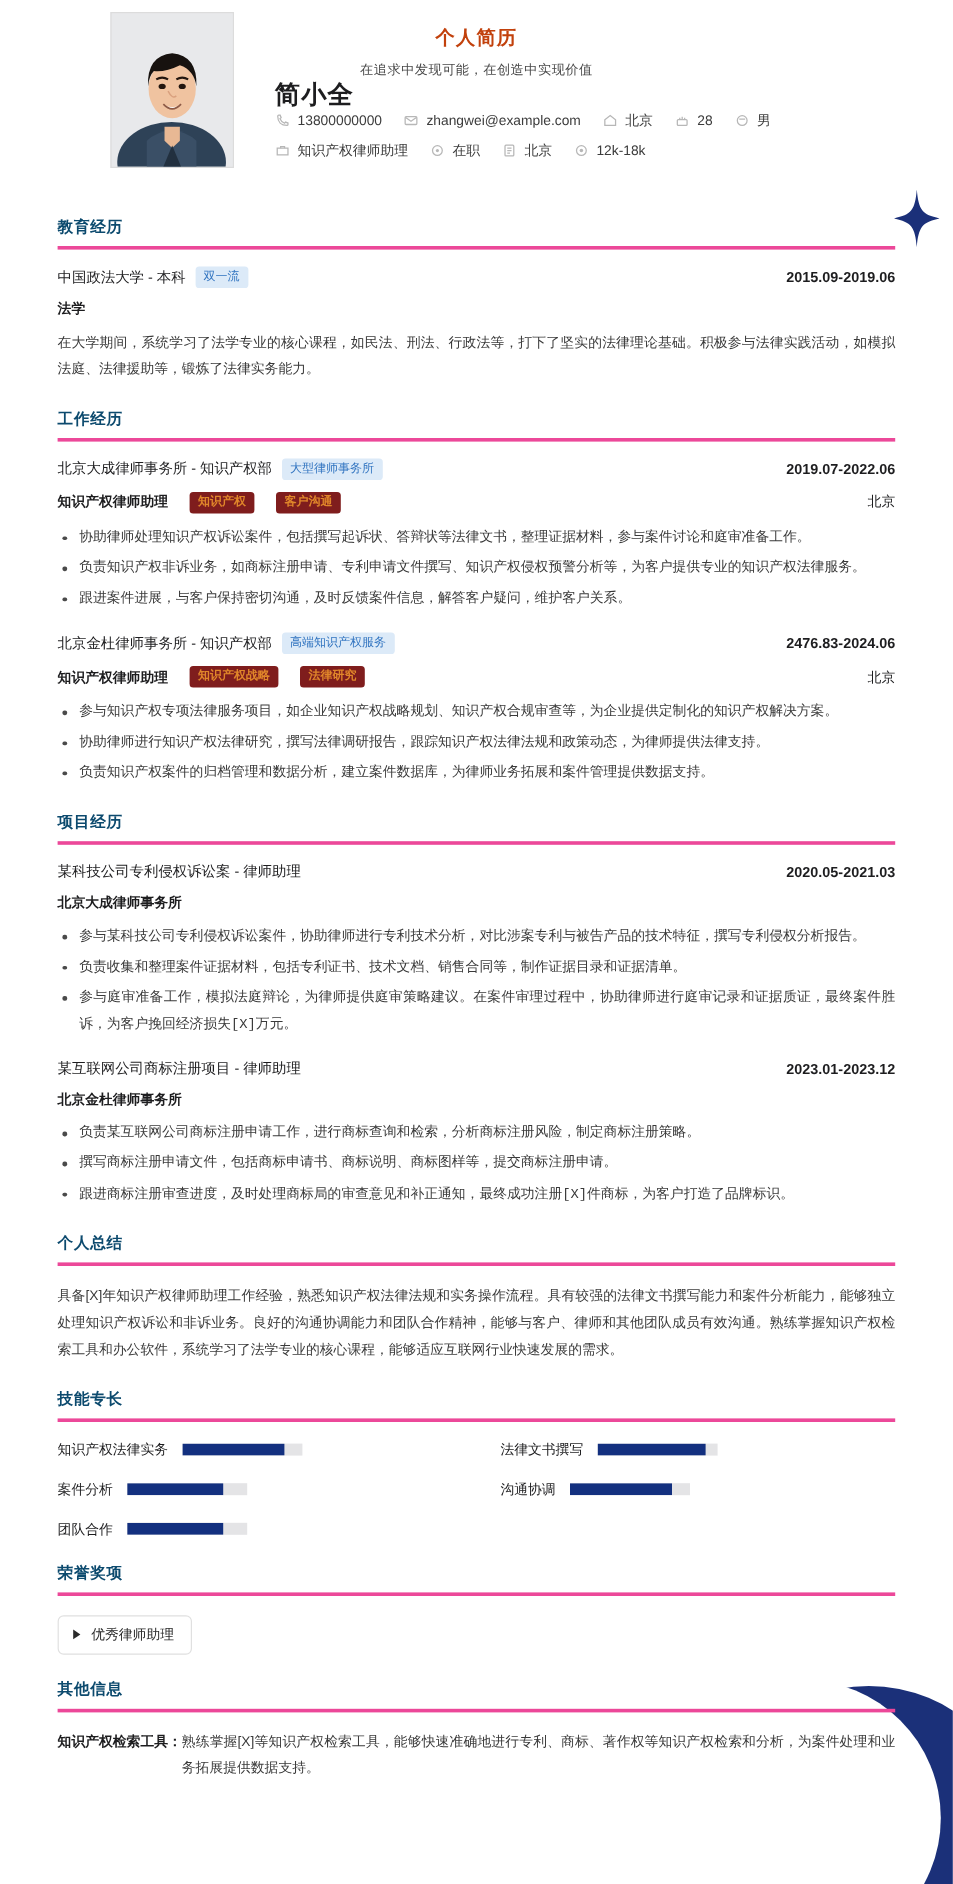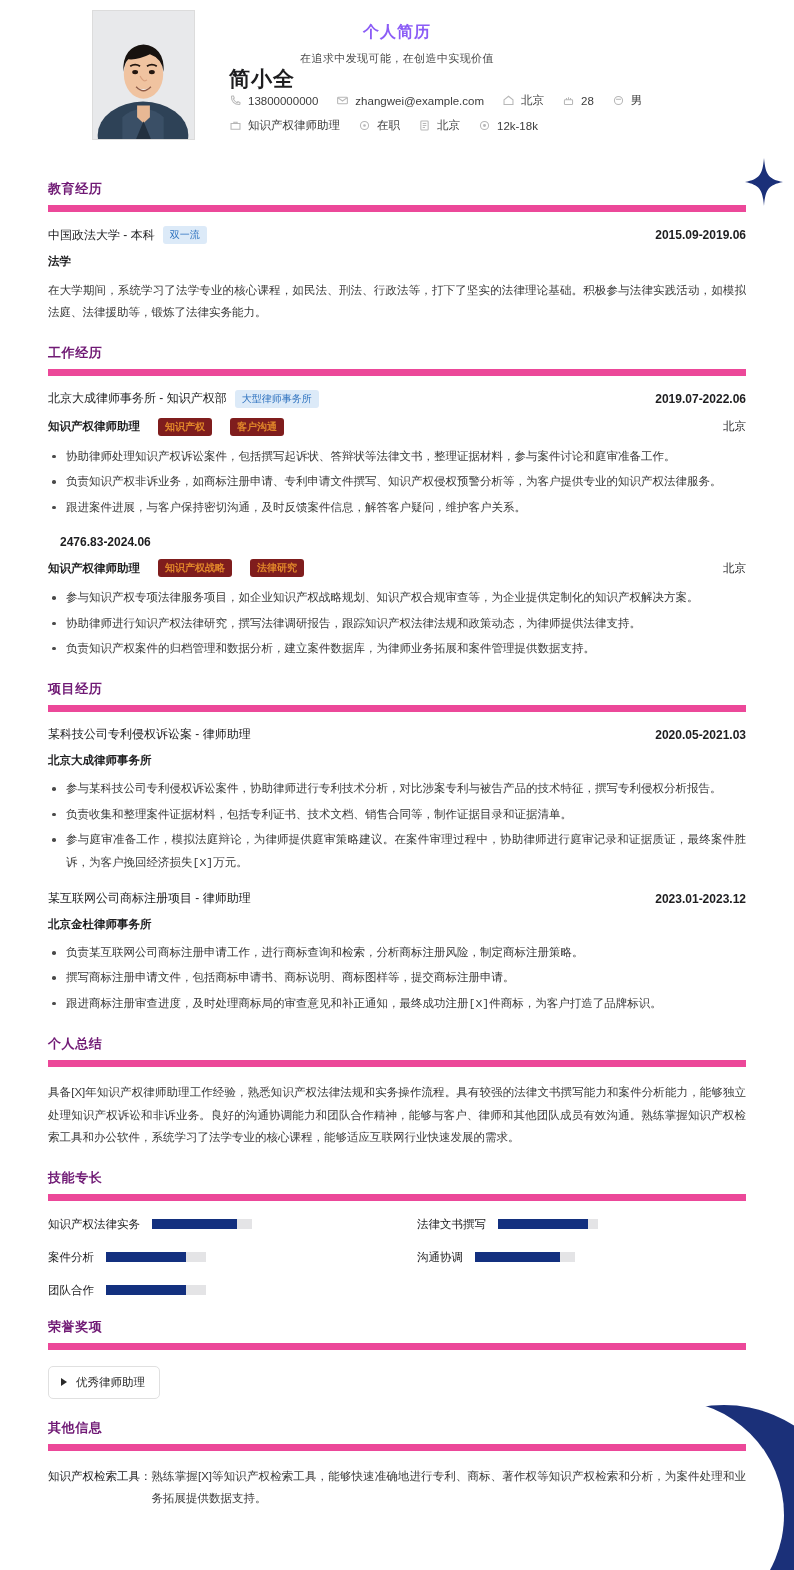--- a/index.html
+++ b/index.html
@@ -87,21 +87,21 @@
   .header {
     position: relative;
     padding-top: 22px;
     padding-bottom: 14px;
     min-height: 160px;
   }
   .doc-title {
     text-align: center;
     font-size: 16px;
     font-weight: 700;
-    color: #8b5cf6;
+    color: #c2410c;
     letter-spacing: 1px;
   }
   .doc-subtitle {
     text-align: center;
     font-size: 11px;
     color: #4a4a4a;
     margin-top: 8px;
     letter-spacing: .4px;
   }
   .header-body {
@@ -156,24 +156,24 @@
     flex: 0 0 13px;
   }
   .meta-item .mi svg { width: 13px; height: 13px; display:block; }
   .meta-row.second { margin-top: 10px; }
 
   
   .section { margin-top: 20px; }
   .section-title {
     font-size: 13px;
     font-weight: 700;
-    color: #701a75;
+    color: #0c4a6e;
     letter-spacing: .6px;
     padding-bottom: 7px;
-    border-bottom: 7px solid #ec4899;
+    border-bottom: 3px solid #ec4899;
   }
   .section-body { padding-top: 14px; }
 
   
   .entry { margin-bottom: 16px; }
   .entry:last-child { margin-bottom: 0; }
 
   .entry-line {
     display: flex;
     align-items: center;
@@ -322,21 +322,21 @@
 
   
   .other-row {
     display: flex;
     font-size: 11.5px;
     line-height: 1.95;
     color: #3a3a3a;
     padding-top: 14px;
   }
   .other-label {
-    font-weight: 400;
+    font-weight: 700;
     color: #1d1d1f;
     white-space: nowrap;
     flex: 0 0 auto;
   }
   .other-text { flex: 1 1 auto; text-align: justify; }
 </style>
 </head>
 <body>
 
 <div class="deco-arc-left"></div>
@@ -515,20 +515,24 @@
         </div>
         <ul class="bullets">
           <li>协助律师处理知识产权诉讼案件，包括撰写起诉状、答辩状等法律文书，整理证据材料，参与案件讨论和庭审准备工作。</li>
           <li>负责知识产权非诉业务，如商标注册申请、专利申请文件撰写、知识产权侵权预警分析等，为客户提供专业的知识产权法律服务。</li>
           <li>跟进案件进展，与客户保持密切沟通，及时反馈案件信息，解答客户疑问，维护客户关系。</li>
         </ul>
       </div>
 
       <div class="entry">
         <div class="entry-line">
+          <div class="entry-left">
+            <span class="entry-title">北京金杜律师事务所 - 知识产权部</span>
+            <span class="tag tag-blue">高端知识产权服务</span>
+          </div>
           <span class="entry-date">2476.83-2024.06</span>
         </div>
         <div class="entry-line entry-sub-row">
           <div class="entry-left">
             <span class="entry-role">知识产权律师助理</span>
             <span class="tag tag-orange">知识产权战略</span>
             <span class="tag tag-orange">法律研究</span>
           </div>
           <span class="entry-loc">北京</span>
         </div>

